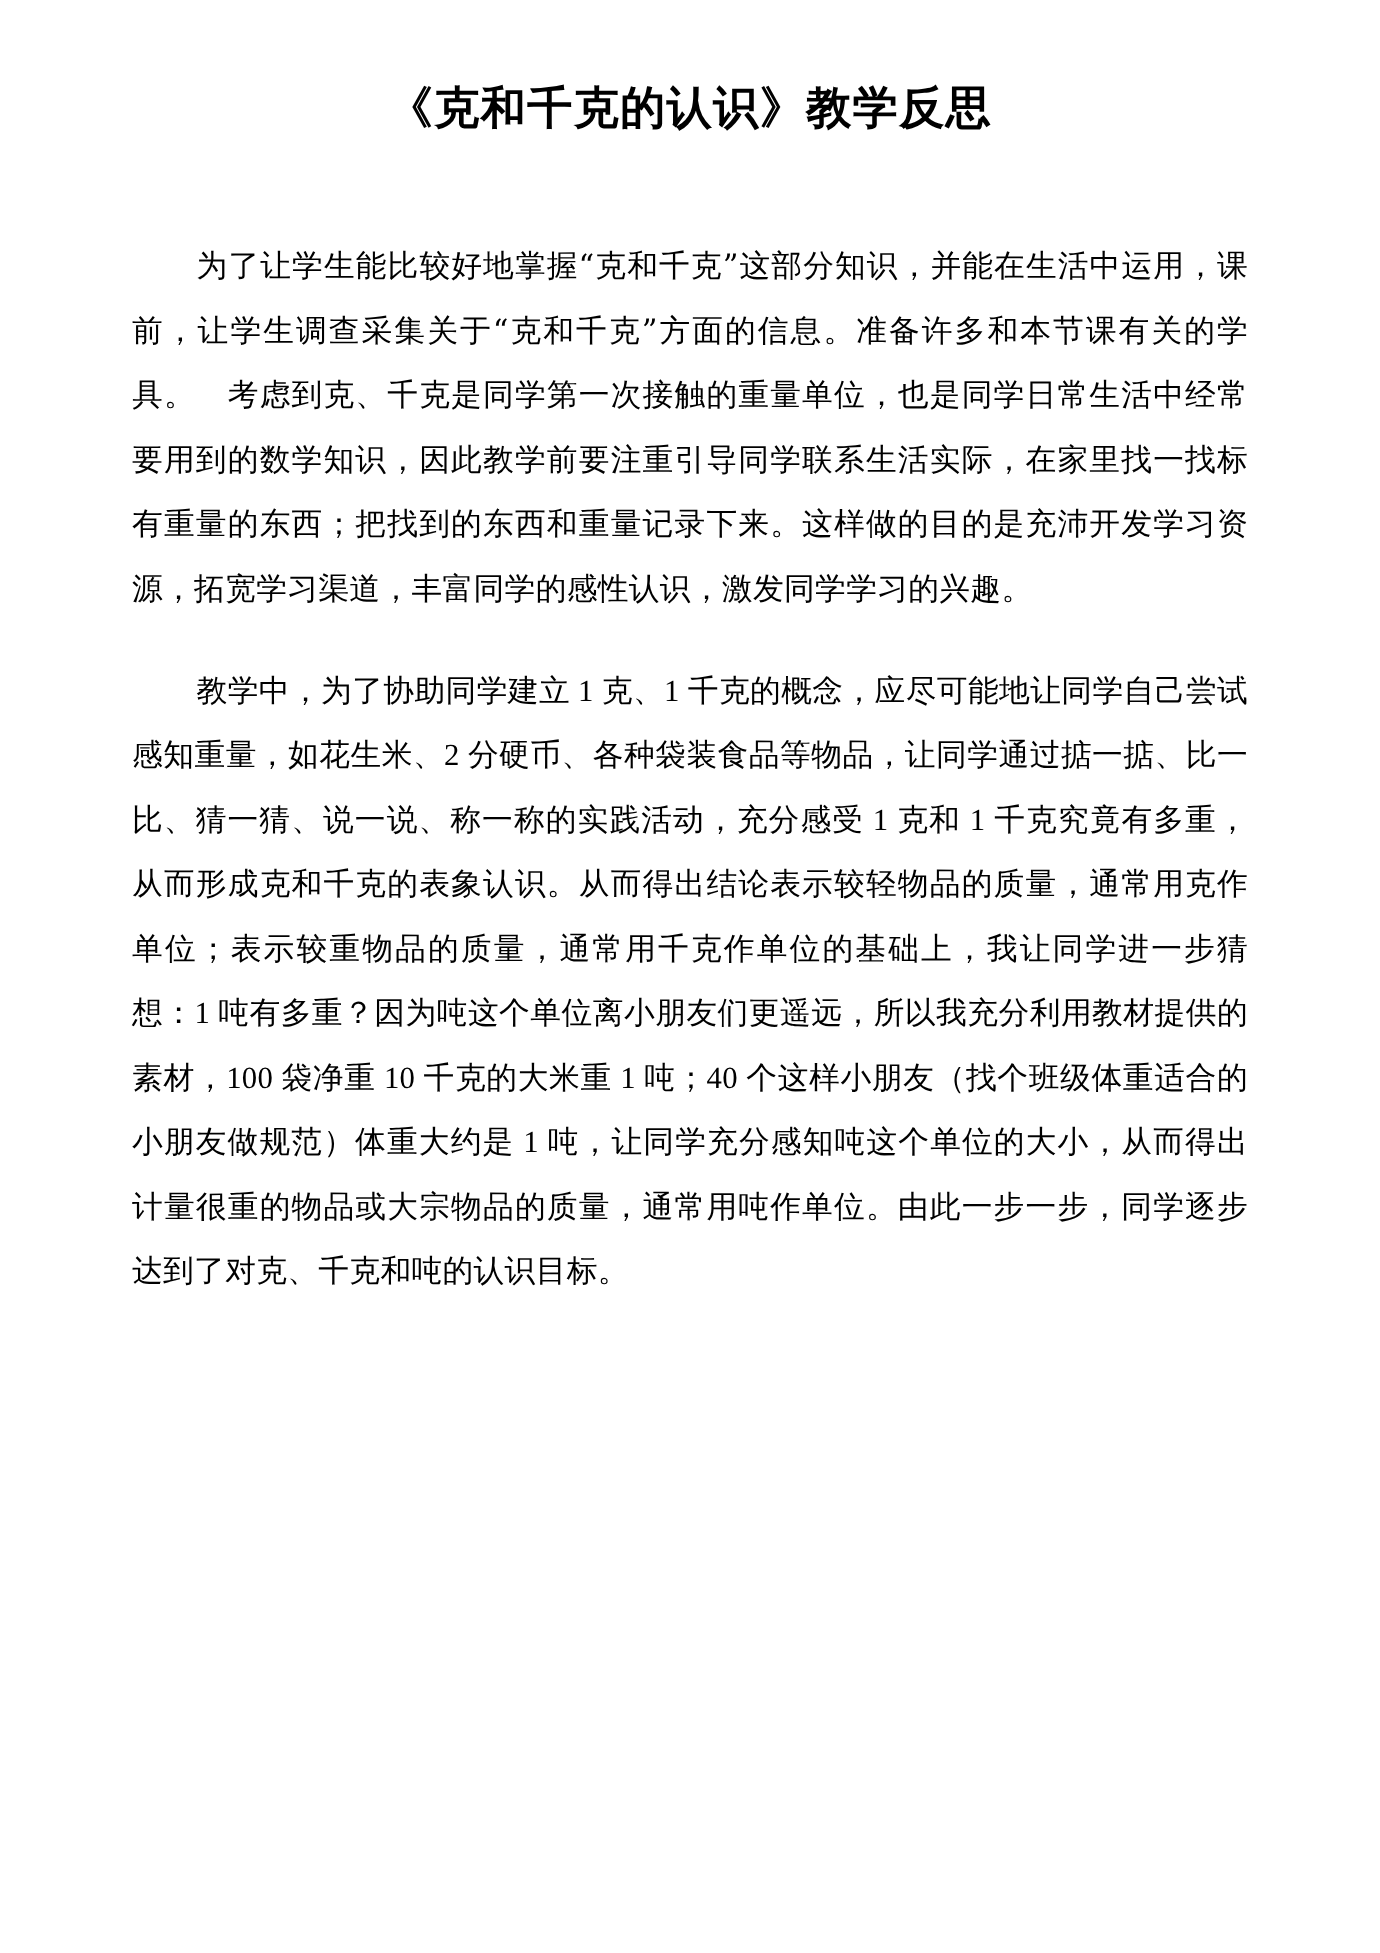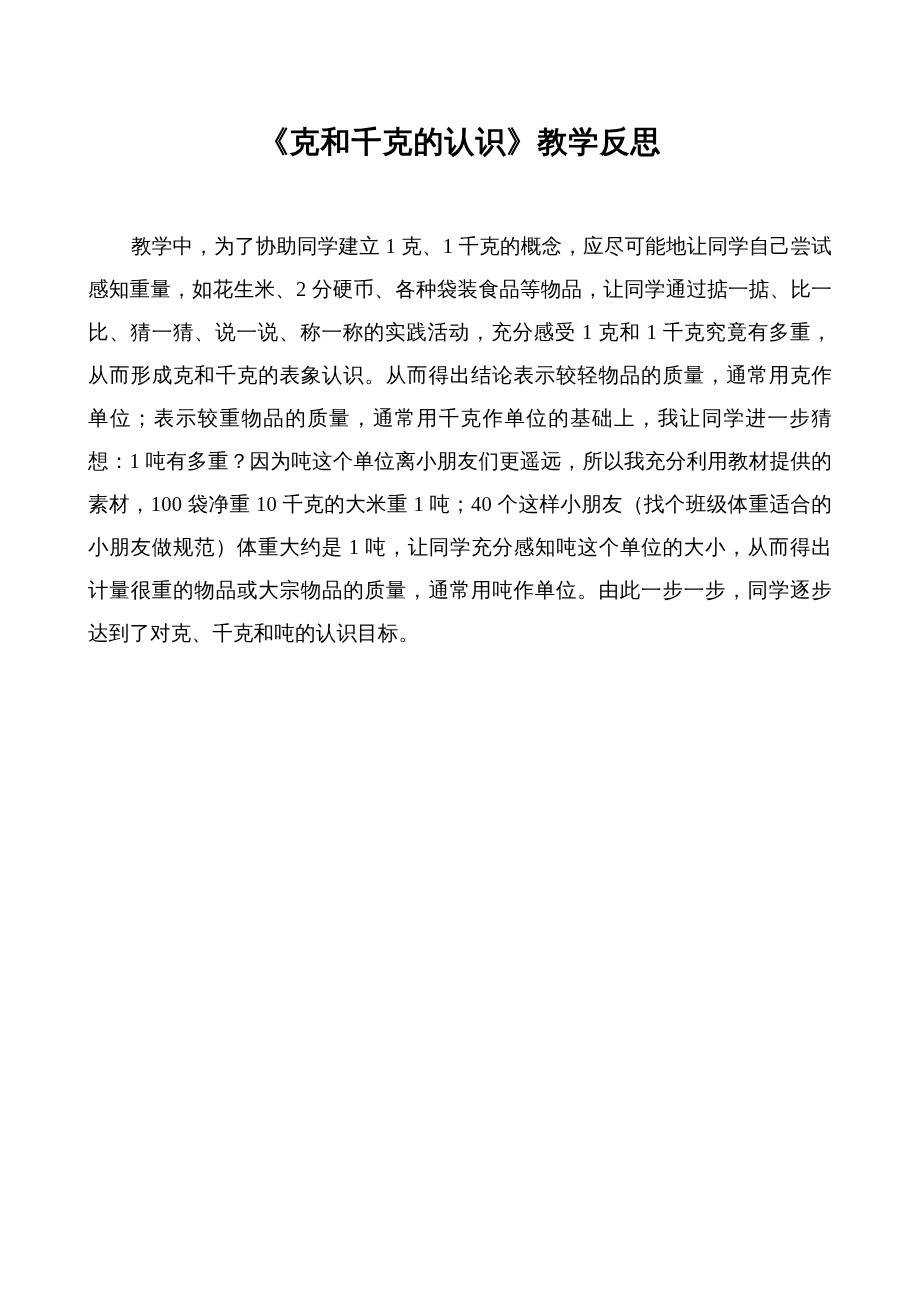--- a/index.html
+++ b/index.html
@@ -16,22 +16,22 @@
   }
   .page {
     position: relative;
     width: 920px;
     height: 1302px;
     box-sizing: border-box;
     padding: 0 88px;
     background: #ffffff;
   }
   .doc-title {
-    margin: 17px;
-    padding-top: 104px;
+    margin: 0;
+    padding-top: 52px;
     text-align: center;
     font-size: 30px;
     font-weight: bold;
     letter-spacing: 1px;
     line-height: 1.4;
     font-family: "DejaVu Sans", "Liberation Sans", sans-serif;
   }
   .body-block {
     margin-top: 62px;
   }
@@ -49,15 +49,16 @@
     font-family: Liberation Serif, serif;
   }
 </style>
 </head>
 <body>
 
 <div class="page">
   <h1 class="doc-title">《克和千克的认识》教学反思</h1>
 
   <div class="body-block">
+    <p class="para">为了让学生能比较好地掌握“克和千克”这部分知识，并能在生活中运用，课前，让学生调查采集关于“克和千克”方面的信息。准备许多和本节课有关的学具。　考虑到克、千克是同学第一次接触的重量单位，也是同学日常生活中经常要用到的数学知识，因此教学前要注重引导同学联系生活实际，在家里找一找标有重量的东西；把找到的东西和重量记录下来。这样做的目的是充沛开发学习资源，拓宽学习渠道，丰富同学的感性认识，激发同学学习的兴趣。</p>
     <p class="para">教学中，为了协助同学建立 1 克、1 千克的概念，应尽可能地让同学自己尝试感知重量，如花生米、2 分硬币、各种袋装食品等物品，让同学通过掂一掂、比一比、猜一猜、说一说、称一称的实践活动，充分感受 1 克和 1 千克究竟有多重，从而形成克和千克的表象认识。从而得出结论表示较轻物品的质量，通常用克作单位；表示较重物品的质量，通常用千克作单位的基础上，我让同学进一步猜想：1 吨有多重？因为吨这个单位离小朋友们更遥远，所以我充分利用教材提供的素材，100 袋净重 10 千克的大米重 1 吨；40 个这样小朋友（找个班级体重适合的小朋友做规范）体重大约是 1 吨，让同学充分感知吨这个单位的大小，从而得出计量很重的物品或大宗物品的质量，通常用吨作单位。由此一步一步，同学逐步达到了对克、千克和吨的认识目标。</p>
   </div>
 </div>
 
 </body></html>

